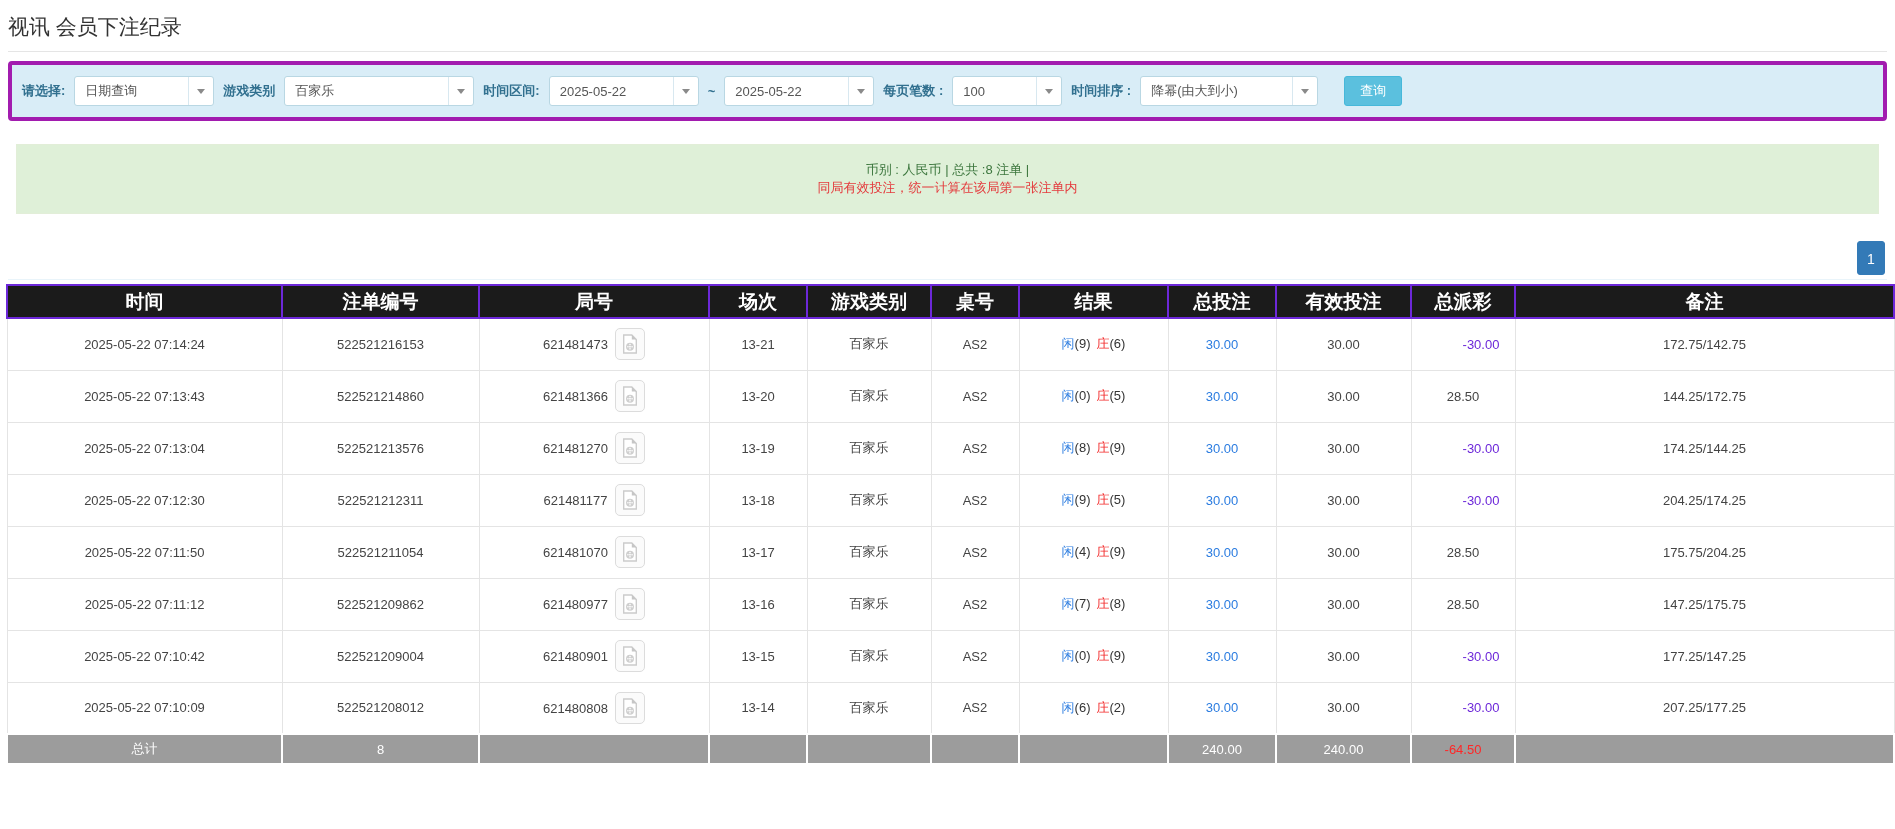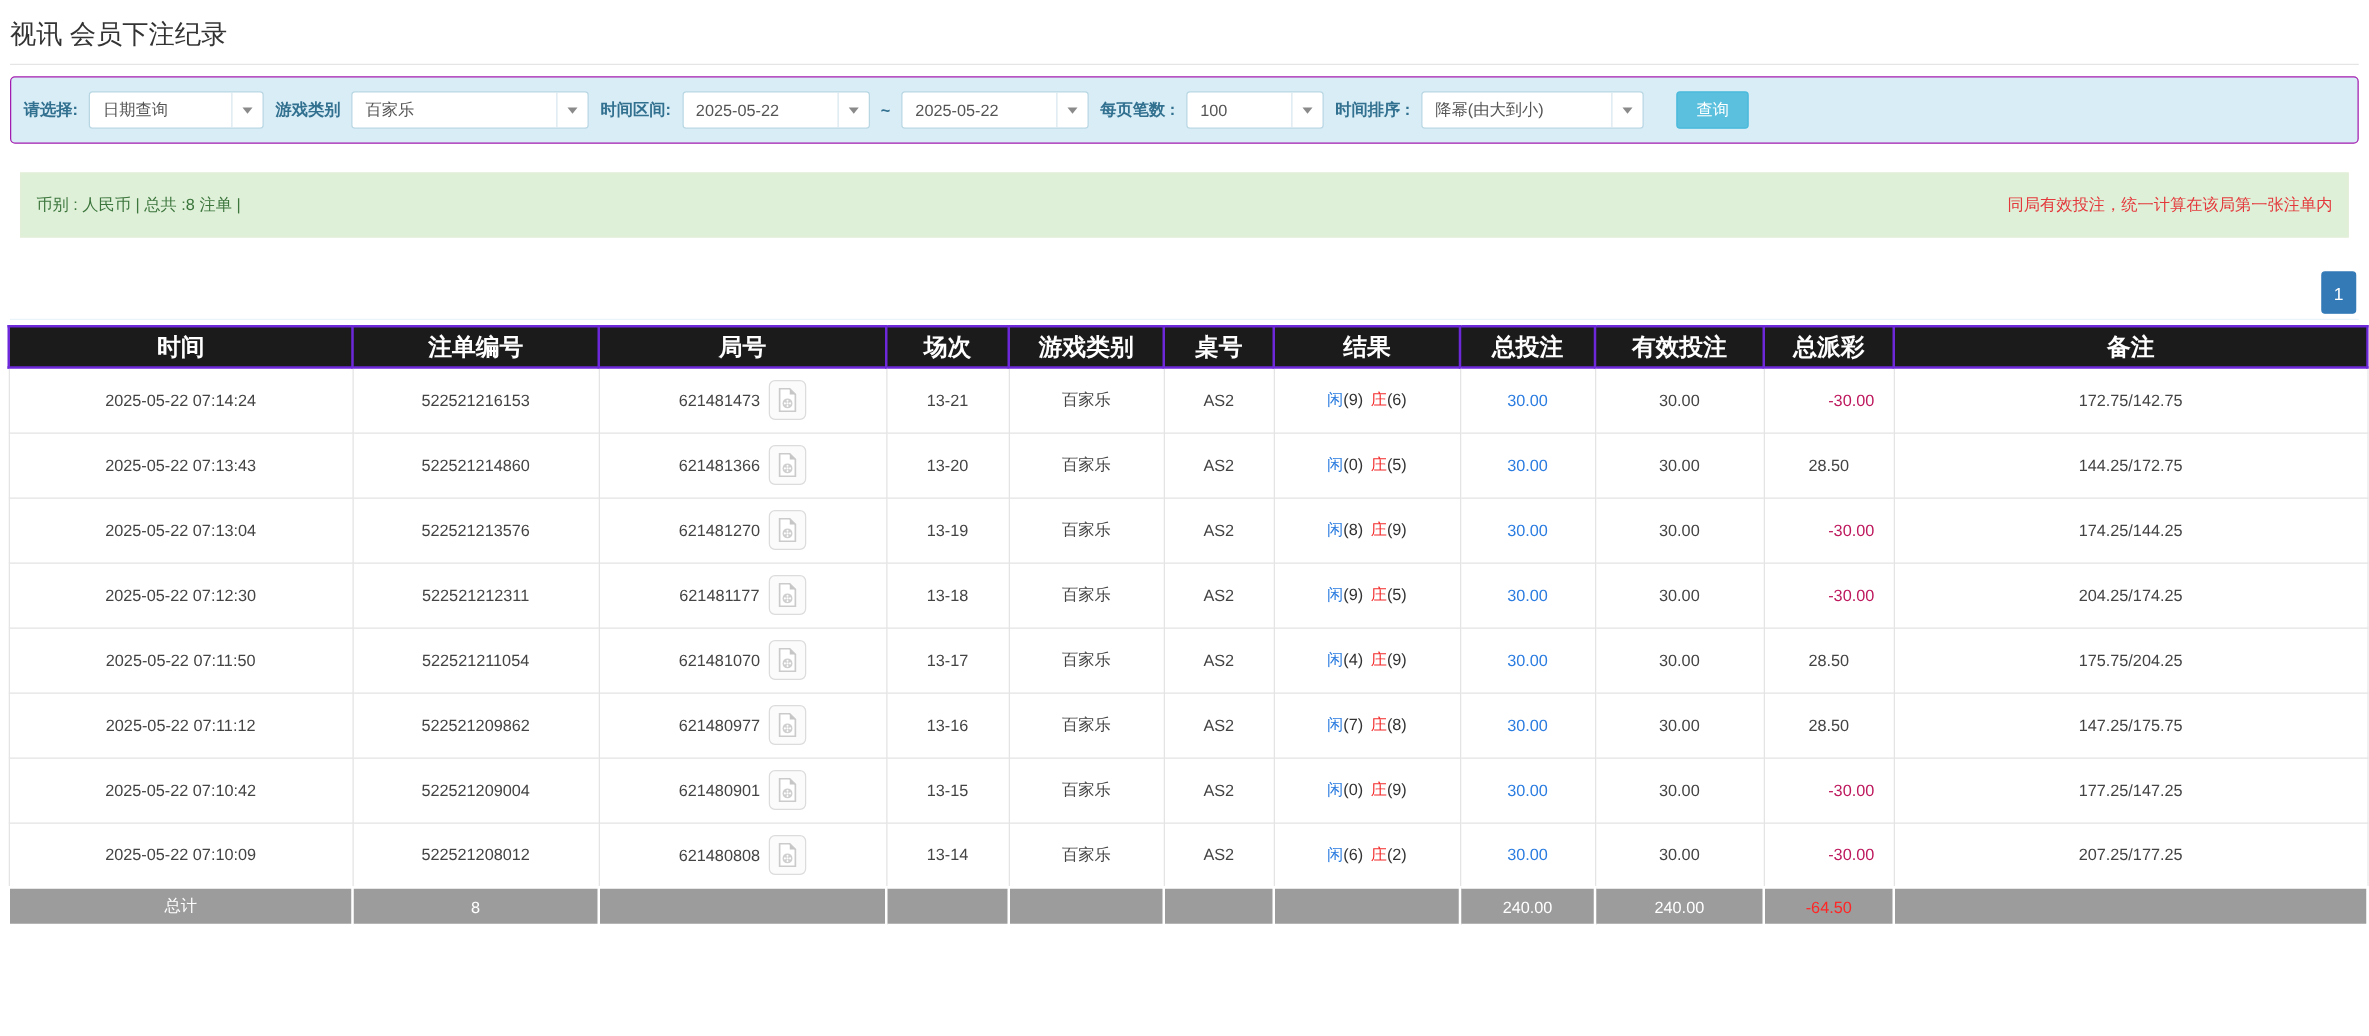--- a/index.html
+++ b/index.html
@@ -4,40 +4,40 @@
 <style>
   * { box-sizing: border-box; }
   html,body { margin:0; padding:0; background:#fff; font-family:"Liberation Sans","DejaVu Sans",sans-serif; color:#333; }
   .page-top { padding:0 8px; }
 
   
   .page-title { font-size:21px; font-weight:400; color:#333; margin:13px 0 10px 0; }
   .title-rule { border-bottom:1px solid #e5e5e5; margin:0 0 9px 0; }
 
   
-  .filter-bar { background:#d9edf7; border:1px solid #a21caf; border-radius:4px;
+  .filter-bar { background:#d9edf7; border:4px solid #a21caf; border-radius:4px;
                 padding:11px 10px; display:flex; align-items:center; gap:9px; }
   .f-label { color:#31708f; font-weight:bold; font-size:13px; white-space:nowrap; }
   .sel { background:#fff; border:1px solid #b9d7e3; border-radius:3px; height:30px;
          display:flex; align-items:center; cursor:pointer; }
   .sel .txt { flex:1; padding:0 10px; font-size:13px; color:#555; white-space:nowrap; overflow:hidden; }
   .sel .cbox { width:25px; align-self:stretch; border-left:1px solid #d8e8f0;
                display:flex; align-items:center; justify-content:center; }
   .caret { width:0; height:0; border-left:4px solid transparent; border-right:4px solid transparent;
            border-top:5px solid #8a8a8a; }
   .w-select { width:140px; } .w-game { width:190px; } .w-date { width:150px; }
   .w-size { width:110px; } .w-sort { width:178px; }
   .tilde { color:#31708f; font-weight:bold; font-size:13px; }
   .search-btn { background:#5bc0de; border:1px solid #46b8da; color:#fff; font-size:13px;
                 height:30px; padding:0 15px; border-radius:3px; cursor:pointer;margin-left:17px; }
 
   
   .info-bar { margin:23px 8px 0 8px; background:#dff0d8; border:1px solid #e2eed8;
               padding:16px 12px; display:flex; justify-content:space-between; align-items:center;
-              font-size:13px; }
+              font-size:13px;flex-direction:column; }
   .info-left { color:#3c763d; }
   .info-right { color:#e4393c; }
 
   
   .pagination { margin:27px 2px 0 0; text-align:right; }
   .page-btn { display:inline-block; min-width:28px; height:34px; line-height:34px; padding:0 6px;
               background:#337ab7; border:1px solid #337ab7; border-radius:3px; color:#fff;
               font-size:14px; text-align:center; cursor:pointer; }
   .top-line { height:1px; background:#e9f4fa; margin-top:4px; }
 
@@ -45,21 +45,21 @@
   table.records { width:calc(100% - 6px); margin:4px 0 0 6px; border-collapse:collapse;
                   table-layout:fixed; font-size:13px; color:#444; }
   th { background:#1b1b1b; color:#fff; font-weight:bold; font-size:19px; height:33px;
        border:2px solid #6d28d9; text-align:center; }
   td { height:52px; text-align:center; background:#fff; border:1px solid #e4e4e4; }
   tr.summary td { background:#9c9c9c; color:#fff; border:2px solid #fff; height:30px; }
   .blue { color:#2b7ce0; }
   .xian { color:#2b7ce0; }
   .zhuang { color:#f32b2b; }
   .rnum { color:#333; }
-  .neg { color:#be185d;margin-left:36px; }
+  .neg { color:#6d28d9;margin-left:36px; }
   .plain { color:#444; }
   .sneg { color:#ff2626; }
   .gap { display:inline-block; width:6px; }
 
   .vid { display:inline-flex; align-items:center; justify-content:center; width:30px; height:32px;
          background:#fbfbfb; border:1px solid #dcdcdc; border-radius:5px; margin-left:7px;
          vertical-align:middle; cursor:pointer; }
   .roundno { vertical-align:middle; }
 </style>
 </head>

